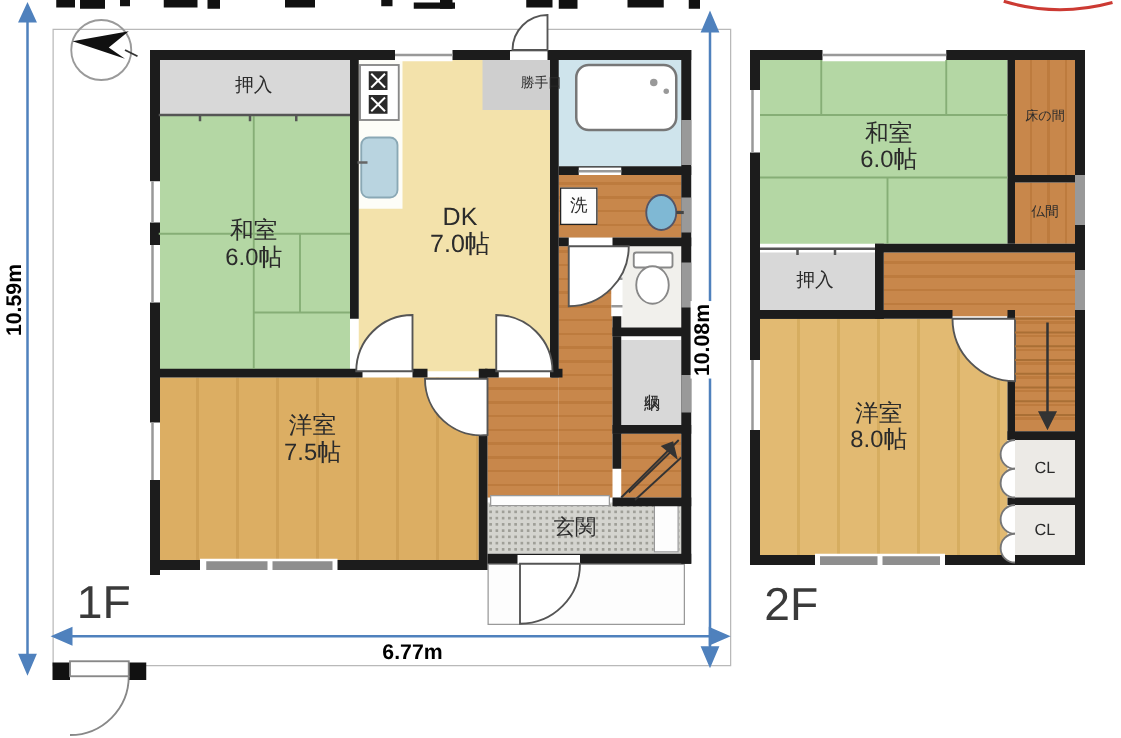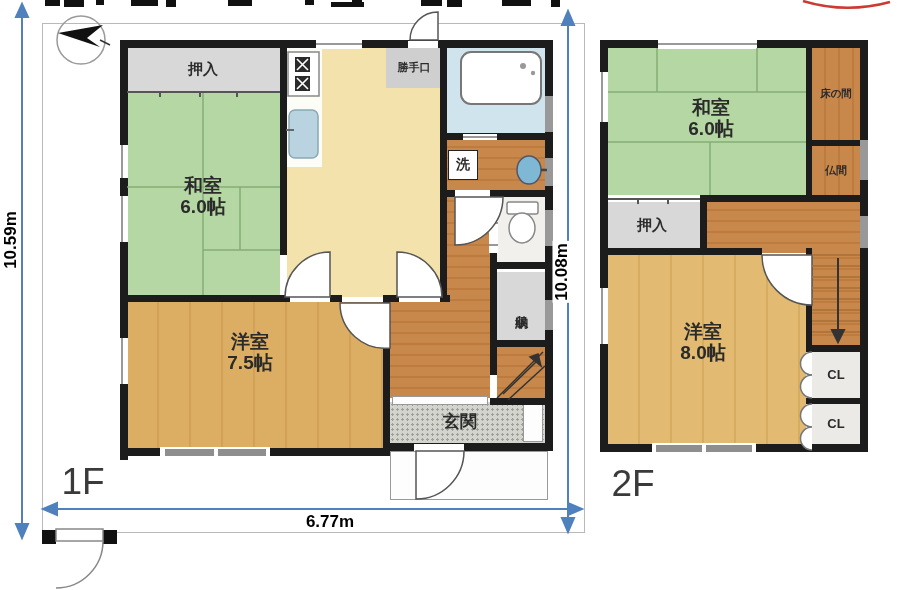--- a/index.html
+++ b/index.html
@@ -1,21 +1,21 @@
 <!DOCTYPE html>
 <html><head>
 <meta charset="utf-8">
 <style>
   html,body{margin:0;padding:0;background:#fff;}
   #plan{position:relative;width:897px;height:590px;background:#fff;overflow:hidden;
         font-family:"Liberation Sans","DejaVu Sans",sans-serif;}
   .abs{position:absolute;}
   .wall{position:absolute;background:#1c1c1c;}
   .fill{position:absolute;}
-  .lbl{position:absolute;transform:translate(-50%,-50%);color:#2b2b2b;font-weight:bold;
+  .lbl{position:absolute;transform:translate(-50%,-50%);color:#2b2b2b;font-weight:normal;
        text-align:center;line-height:1.12;white-space:nowrap;}
   .tatami{background:#b4d7a4;}
   .gray{background:#d8d8d8;}
   .dkf{background:#f3e2ab;}
   .bath{background:#cfe4ec;}
   .wc{background:#f1f0ec;}
   .clf{background:#eceae6;}
   .wood-dark{background:repeating-linear-gradient(0deg,#c8874b 0 9px,#bd7b3e 9px 11px);}
   .wood-vert{background:repeating-linear-gradient(90deg,#c8874b 0 12px,#bd7b3e 12px 14px);}
   .wood-light{background:repeating-linear-gradient(90deg,#dcae63 0 30px,#d0a156 30px 32px);}
@@ -281,21 +281,25 @@
       <rect x="56" y="529" width="47" height="12" fill="#fff" stroke="#888" stroke-width="1.5"></rect>
       <path d="M103,541 A47,47 0 0 1 56,588" fill="none" stroke="#888" stroke-width="1.5"></path>
     </g>
   </svg>
 
   <div class="lbl" style="left:203px;top:69px;font-size:15px">押入</div>
   <div class="lbl" style="left:203px;top:196px;font-size:19px">
     <div>和室</div>
       <div>6.0帖</div>
   </div>
-  <div class="lbl" style="left:414px;top:67px;font-size:11px">勝手口</div>
+  <div class="lbl" style="left:368px;top:185px;font-size:20px">
+    <div>DK</div>
+      <div>7.0帖</div>
+  </div>
+  <div class="lbl" style="left:433px;top:67px;font-size:11px">勝手口</div>
   <div class="lbl" style="left:463px;top:165px;font-size:14px">洗</div>
   <div class="lbl vtext" style="left:521px;top:306px;font-size:13px;transform:translate(-50%,-50%)">収納</div>
   <div class="lbl" style="left:250px;top:352px;font-size:19px">
     <div>洋室</div>
       <div>7.5帖</div>
   </div>
   <div class="lbl" style="left:460px;top:422px;font-size:17px">玄関</div>
   <div class="lbl floorlbl" style="left:83px;top:482px">1F</div>
 
   <div class="lbl" style="left:711px;top:118px;font-size:19px">

